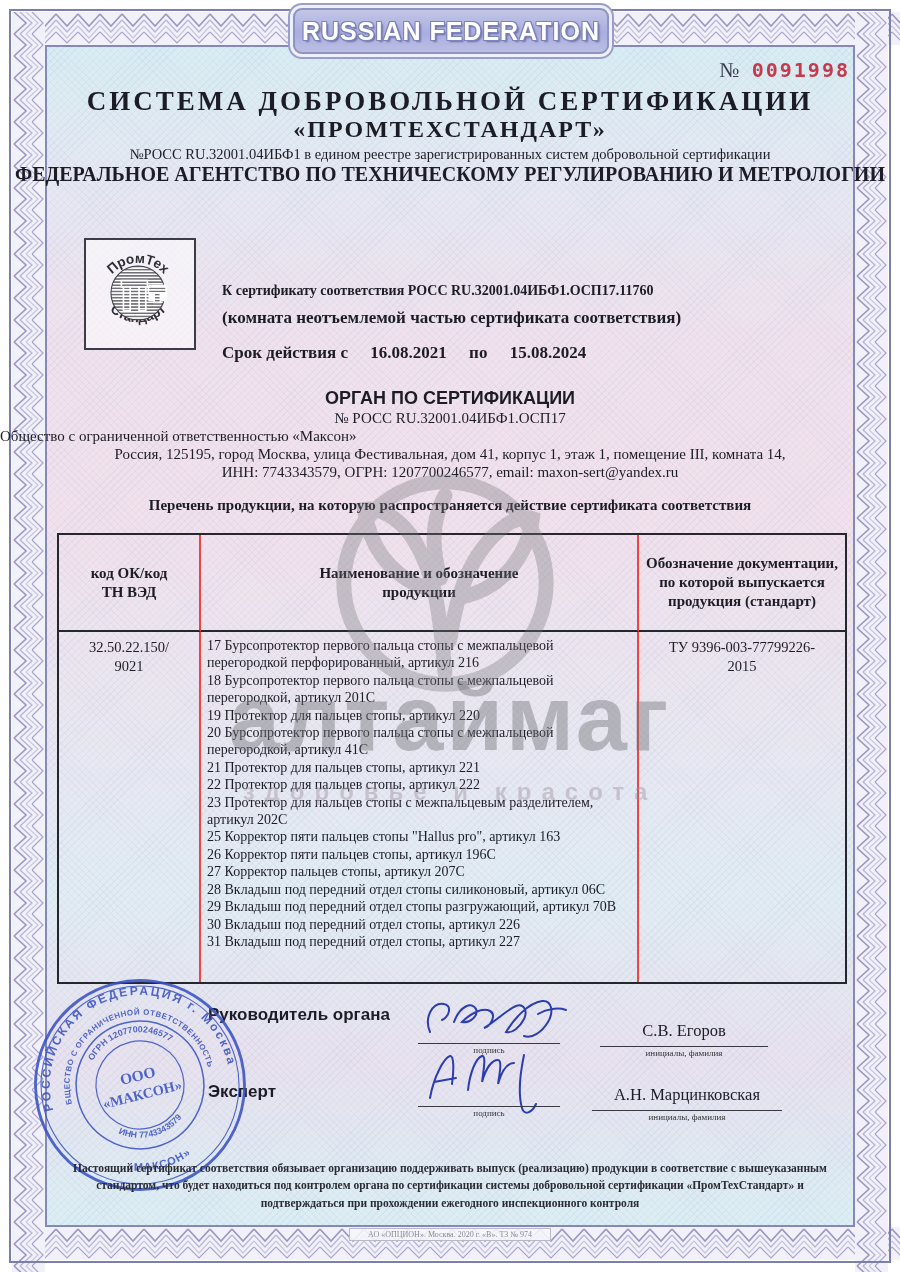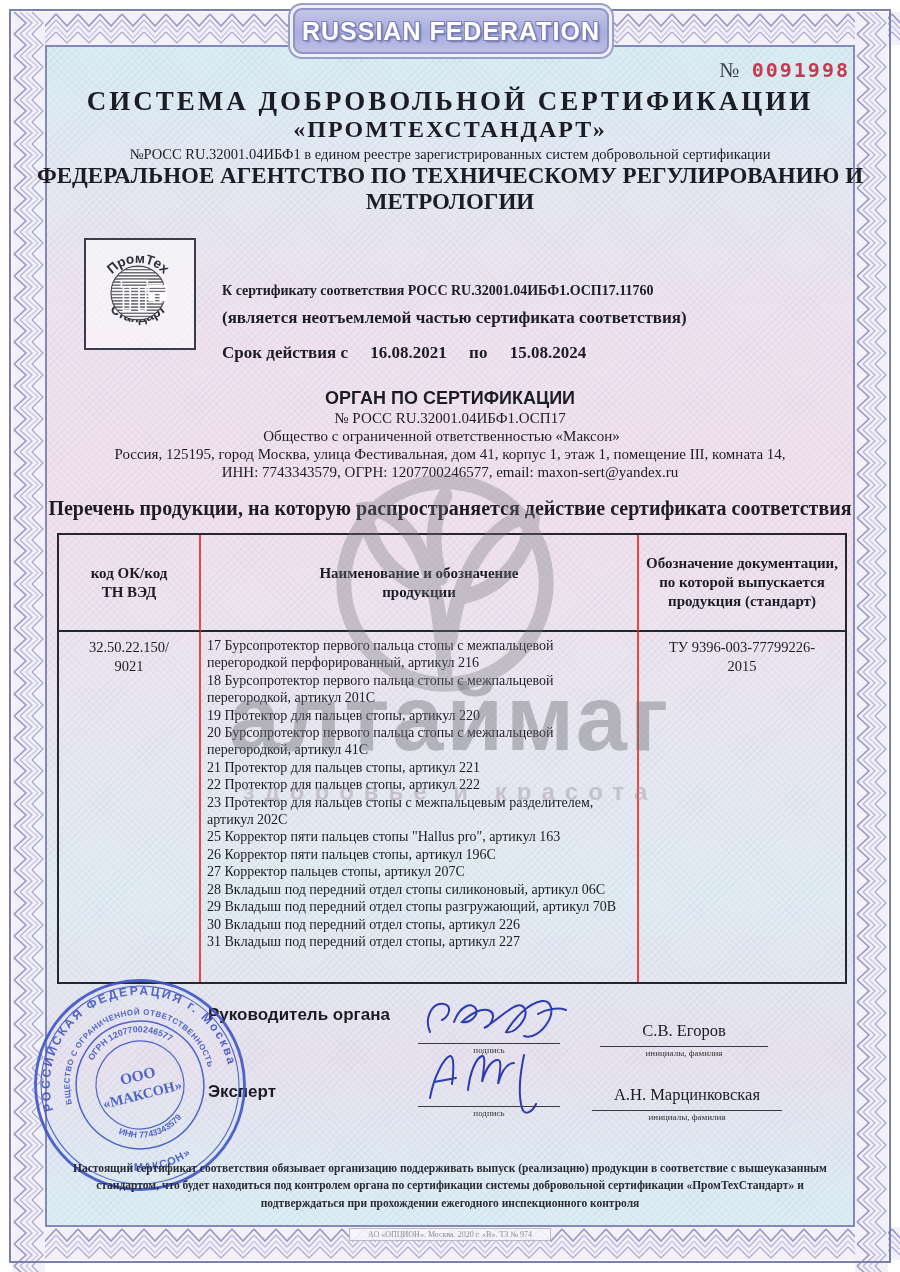--- a/index.html
+++ b/index.html
@@ -30,40 +30,40 @@
   .serial{position:absolute;top:58px;right:50px;font-family:"DejaVu Sans Mono",monospace;
     font-size:20px;font-weight:bold;}
   .serial .no{color:#3a3a4a;font-family:"Liberation Serif",serif;font-weight:normal;font-size:21px;}
   .serial .digits{color:#c43b4e;letter-spacing:2px;}
   
   .h-sys1{position:absolute;left:0;right:0;top:86px;text-align:center;font-weight:bold;
     font-size:27px;letter-spacing:3px;}
   .h-sys2{position:absolute;left:0;right:0;top:116px;text-align:center;font-weight:bold;
     font-size:24px;letter-spacing:2px;}
   .h-reg{position:absolute;left:0;right:0;top:146px;text-align:center;font-weight:normal;font-size:14.5px;}
-  .h-agency{position:absolute;left:0;right:0;top:163px;text-align:center;font-weight:bold;font-size:23px;}
+  .h-agency{position:absolute;left:0;right:0;top:163px;text-align:center;font-weight:bold;font-size:20px;}
   .appendix-title{position:absolute;left:260px;top:222px;width:560px;text-align:center;
     font-family:"Liberation Sans",sans-serif;font-weight:bold;font-size:24px;color:#15151f;}
   
   .logo{position:absolute;left:84px;top:238px;width:108px;height:108px;background:rgba(255,255,255,.55);
     border:2px solid #3c3c46;}
   
   .to-cert{position:absolute;left:222px;top:283px;font-size:14px;font-weight:bold;}
   .to-cert-note{position:absolute;left:222px;top:308px;font-size:17px;font-weight:bold;}
   .validity{position:absolute;left:222px;top:343px;font-size:17px;font-weight:bold;}
   .validity .date{margin:0 18px;}
   
   .organ-title{position:absolute;left:0;right:0;top:388px;text-align:center;
     font-family:"Liberation Sans",sans-serif;font-weight:bold;font-size:18px;}
   .organ-no{position:absolute;left:0;right:0;top:410px;text-align:center;font-size:15px;}
-  .organ-company{position:absolute;left:0;right:17px;top:428px;text-align:center;font-size:15px;}
+  .organ-company{position:absolute;left:0;right:17px;top:428px;text-align:left;font-size:15px;}
   .organ-address{position:absolute;left:0;right:0;top:446px;text-align:center;font-size:15px;}
   .organ-contacts{position:absolute;left:0;right:0;top:464px;text-align:center;font-size:15px;}
   .products-heading{position:absolute;left:0;right:0;top:497px;text-align:center;
-    font-weight:bold;font-size:20px;}
+    font-weight:bold;font-size:15px;}
   
   .ptable{position:absolute;left:57px;top:533px;width:786px;height:447px;
     border:2px solid #26262e;display:grid;grid-template-columns:142px 438px 1fr;
     grid-template-rows:97px 1fr;background:transparent;}
   .cell{border-right:2px solid #ef4444;border-bottom:2px solid #26262e;padding:4px 6px;box-sizing:border-box;}
   .cell.last-col{border-right:none;}
   .cell.body-row{border-bottom:none;}
   .th{display:flex;flex-direction:column;align-items:center;justify-content:center;
     font-weight:bold;font-size:15px;text-align:center;line-height:1.25;}
   .code-cell{font-size:14.5px;text-align:center;line-height:1.3;padding-top:6px;}
@@ -177,21 +177,21 @@
       <rect x="60" y="43" width="18" height="16" fill="#fdfdfd"></rect>
       <rect x="34" y="39" width="25" height="6" fill="url(#hatch)" stroke="#fff" stroke-width="1.6"></rect>
       <rect x="36" y="45" width="6.5" height="23" fill="url(#hatch)" stroke="#fff" stroke-width="1.6"></rect>
       <rect x="51" y="45" width="6.5" height="23" fill="url(#hatch)" stroke="#fff" stroke-width="1.6"></rect>
       <rect x="60" y="45" width="17" height="6" fill="url(#hatch)" stroke="#fff" stroke-width="1.6"></rect>
       <rect x="65.5" y="51" width="6" height="9" fill="url(#hatch)" stroke="#fff" stroke-width="1.6"></rect>
     </svg>
   </div>
 
   <div class="to-cert">К сертификату соответствия РОСС RU.32001.04ИБФ1.ОСП17.11760</div>
-  <div class="to-cert-note">(является неотъемлемой частью сертификата соответствия)</div>
+  <div class="to-cert-note">(комната неотъемлемой частью сертификата соответствия)</div>
   <div class="validity">
     <span>Срок действия с</span>
     <span class="date">16.08.2021</span>
     <span>по</span>
     <span class="date">15.08.2024</span>
   </div>
 
   <div class="organ-title">ОРГАН ПО СЕРТИФИКАЦИИ</div>
   <div class="organ-no">№ РОСС RU.32001.04ИБФ1.ОСП17</div>
   <div class="organ-company">Общество с ограниченной ответственностью «Максон»</div>

